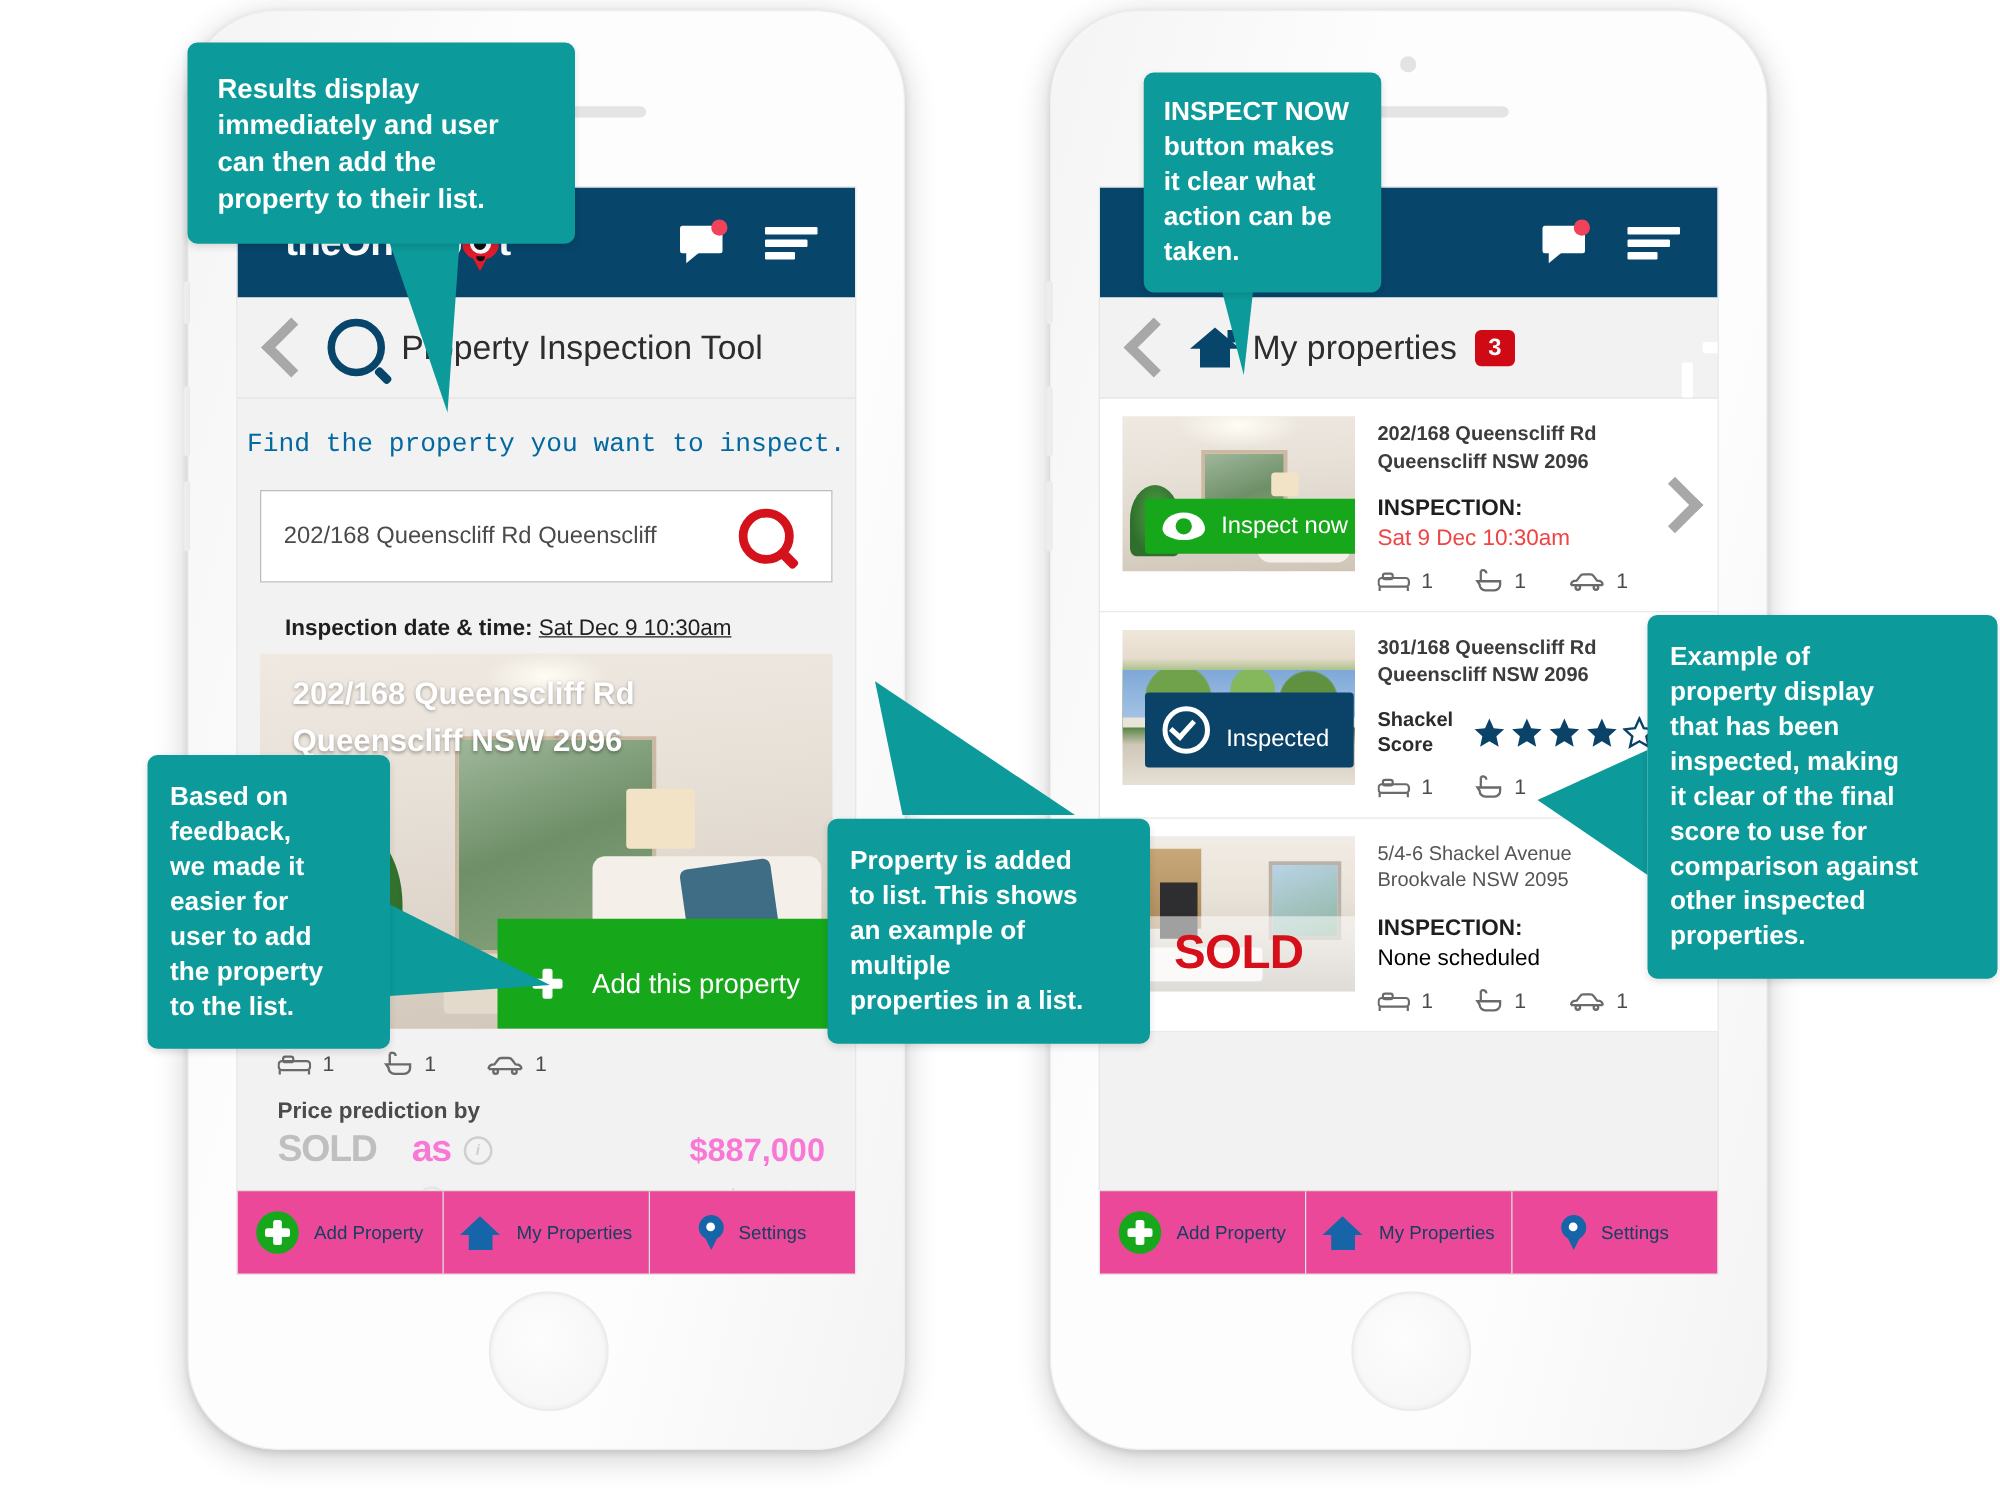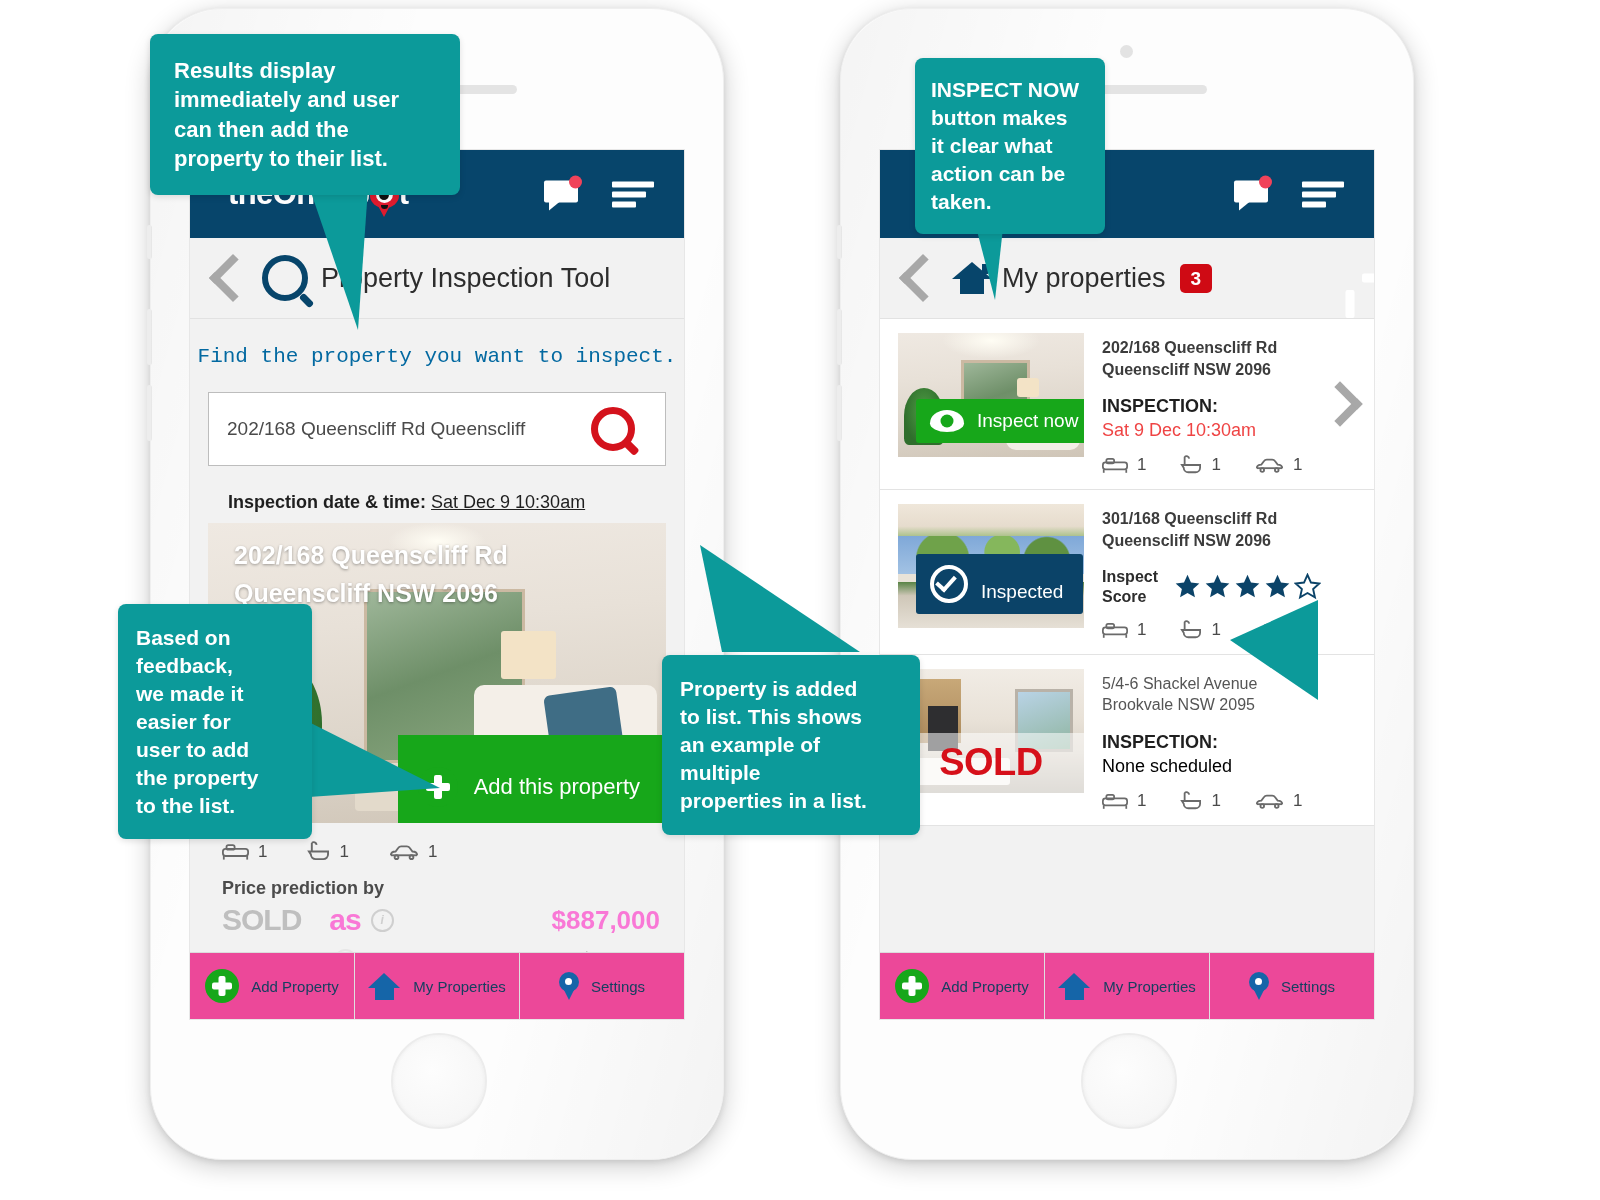--- a/index.html
+++ b/index.html
@@ -426,21 +426,21 @@
           <div class="ovbtn navy">
             <span class="chk"></span>
             <span>Inspected</span>
           </div>
         </div>
         <div class="pinfo">
           <div class="paddr">301/168 Queenscliff Rd</div>
           <div class="paddr">Queenscliff NSW 2096</div>
           <div class="score-row">
             <div class="score-lbl">
-              <div>Inspect</div>
+              <div>Shackel</div>
               <div>Score</div>
             </div>
             <div class="stars">
               <svg class="star" viewBox="0 0 24 24">
                   <path d="M12 1.6 l3.1 6.9 7.4 .8 -5.5 5 1.6 7.3 -6.6 -3.8 -6.6 3.8 1.6 -7.3 -5.5 -5 7.4 -.8 z" fill="#0b4368"></path>
                 </svg>
               <svg class="star" viewBox="0 0 24 24">
                   <path d="M12 1.6 l3.1 6.9 7.4 .8 -5.5 5 1.6 7.3 -6.6 -3.8 -6.6 3.8 1.6 -7.3 -5.5 -5 7.4 -.8 z" fill="#0b4368"></path>
                 </svg>
               <svg class="star" viewBox="0 0 24 24">
@@ -585,14 +585,25 @@
   </div>
 
   <div class="callout" style="left:662px;top:655px;width:222px;padding:20px 18px;font-size:21px;">
     <span class="txt">Property is added
 to list. This shows
 an example of
 multiple
 properties in a list.</span>
   </div>
 
+  <div class="callout" style="left:1318px;top:492px;width:244px;padding:20px 18px;font-size:21px;">
+    <span class="txt">Example of
+property display
+that has been
+inspected, making
+it clear of the final
+score to use for
+comparison against
+other inspected
+properties.</span>
+  </div>
 
 </div>
 
 </body></html>

